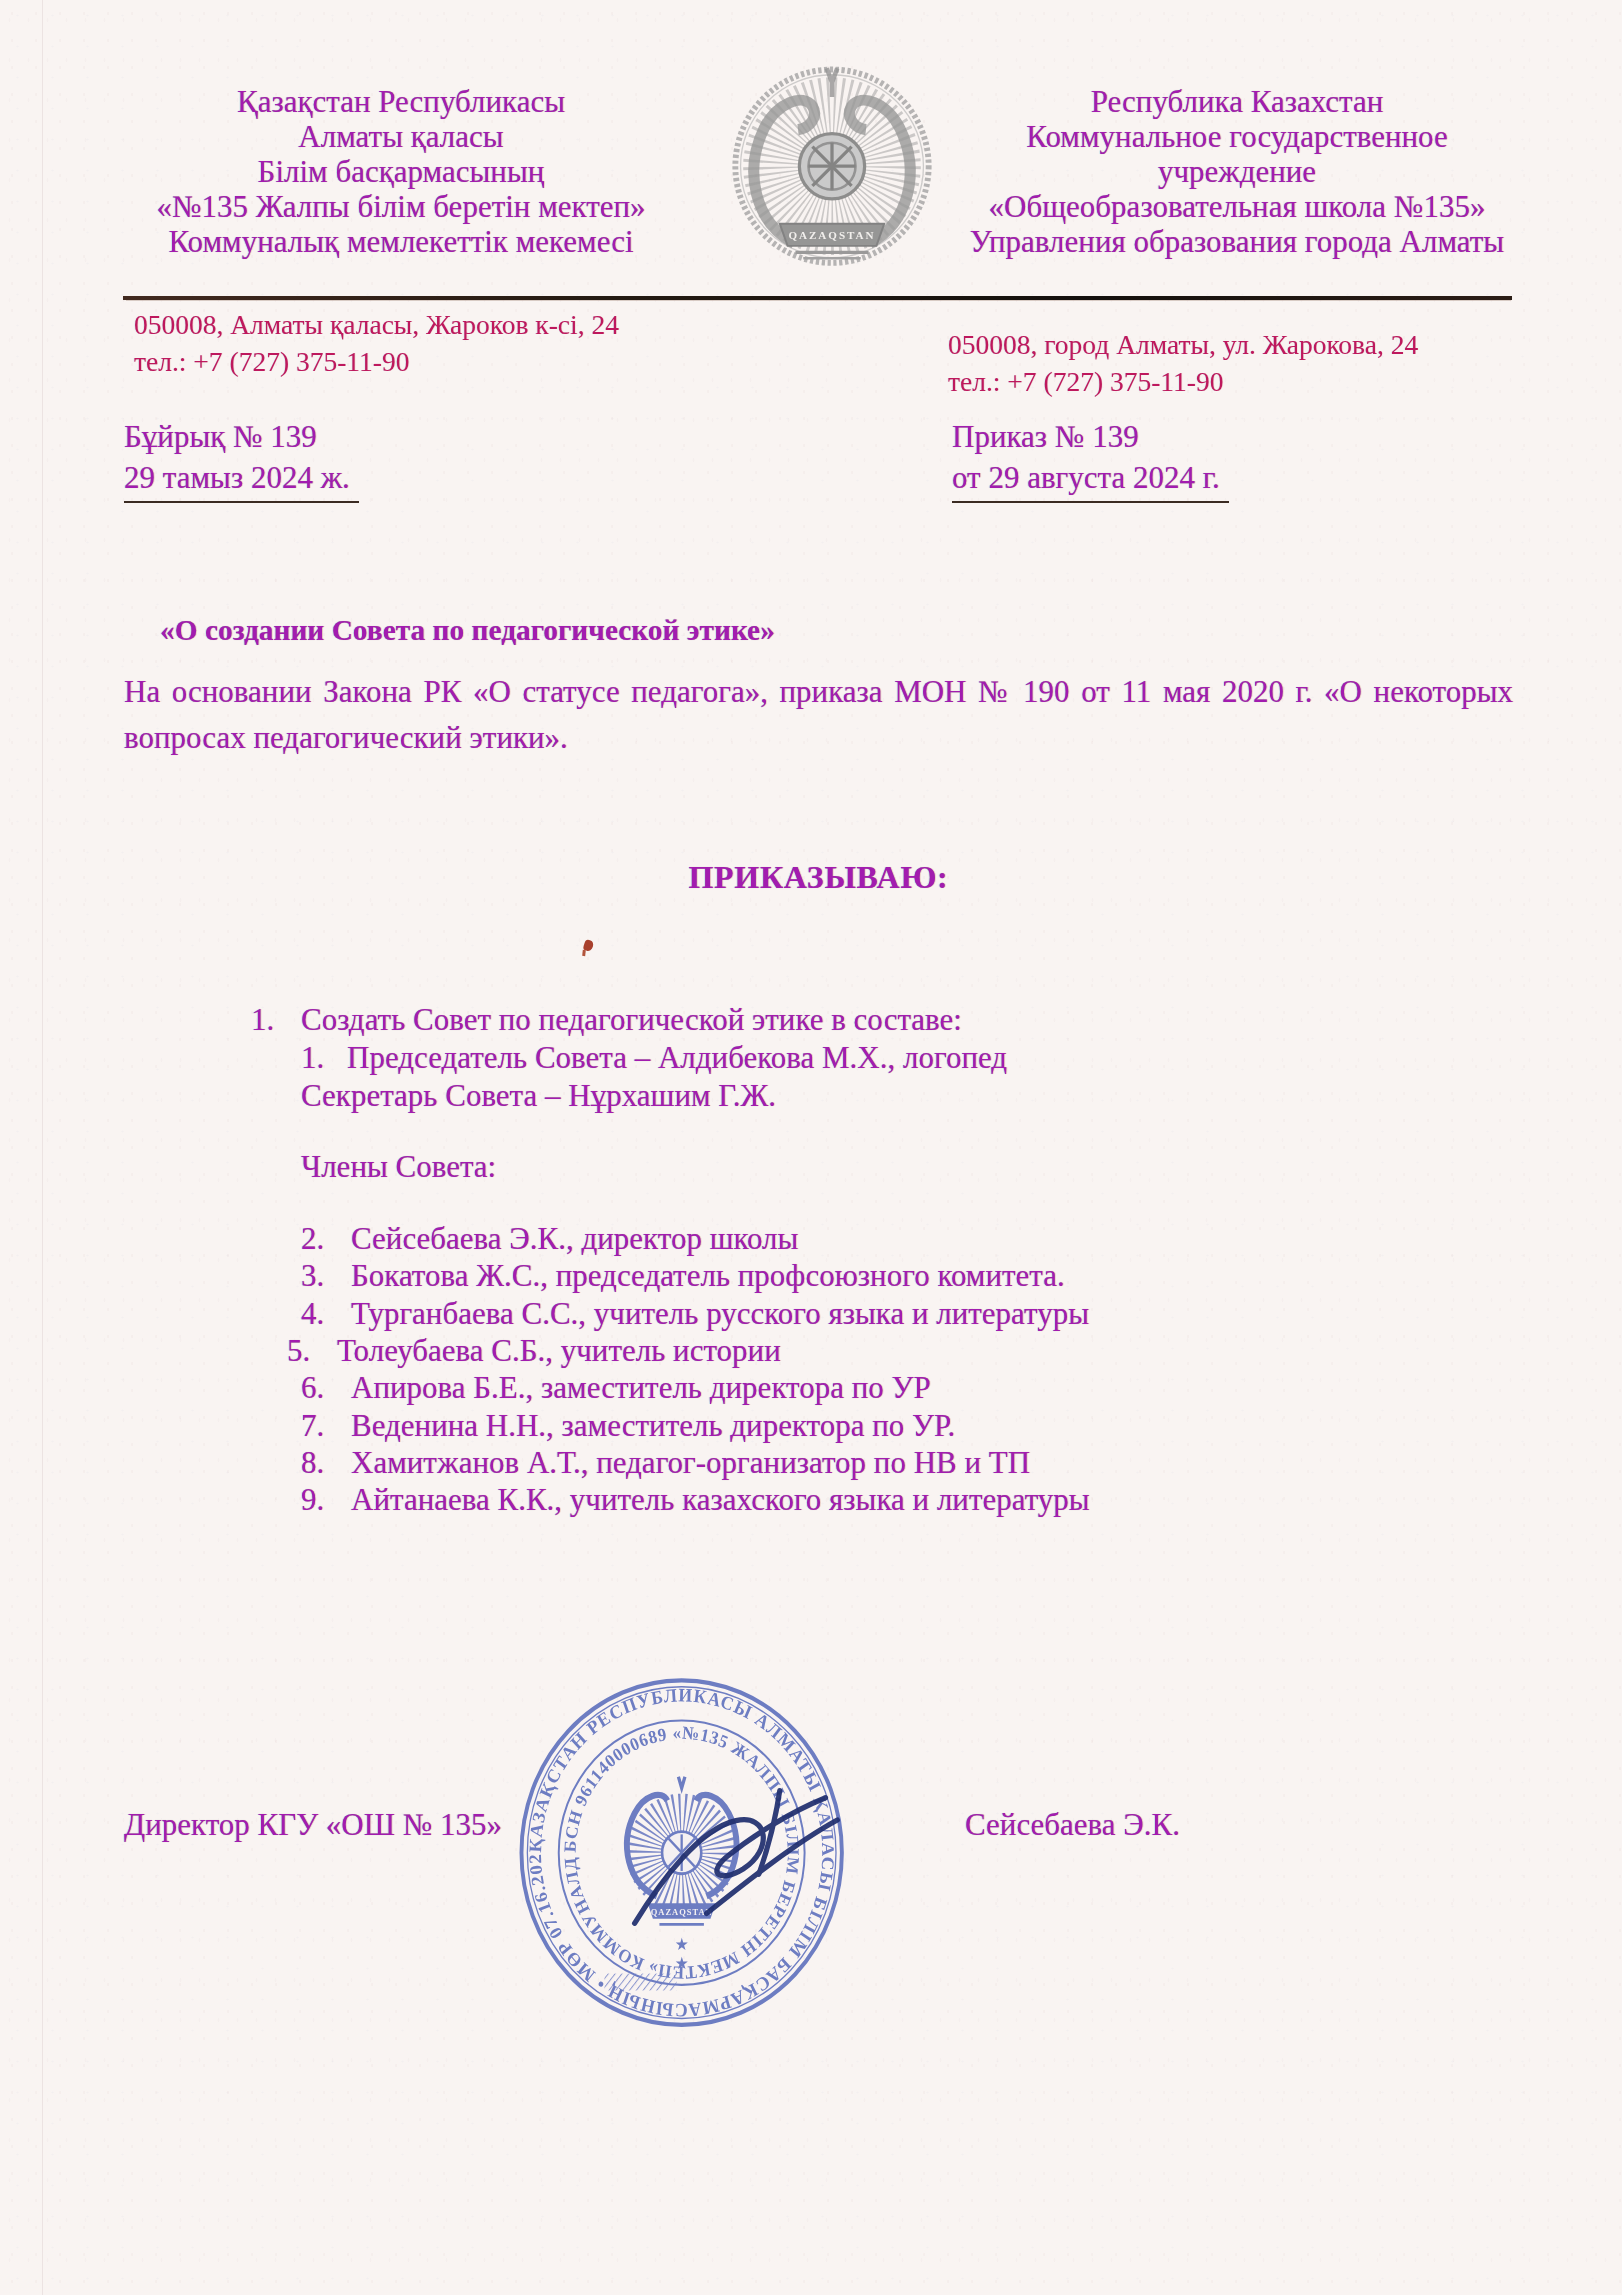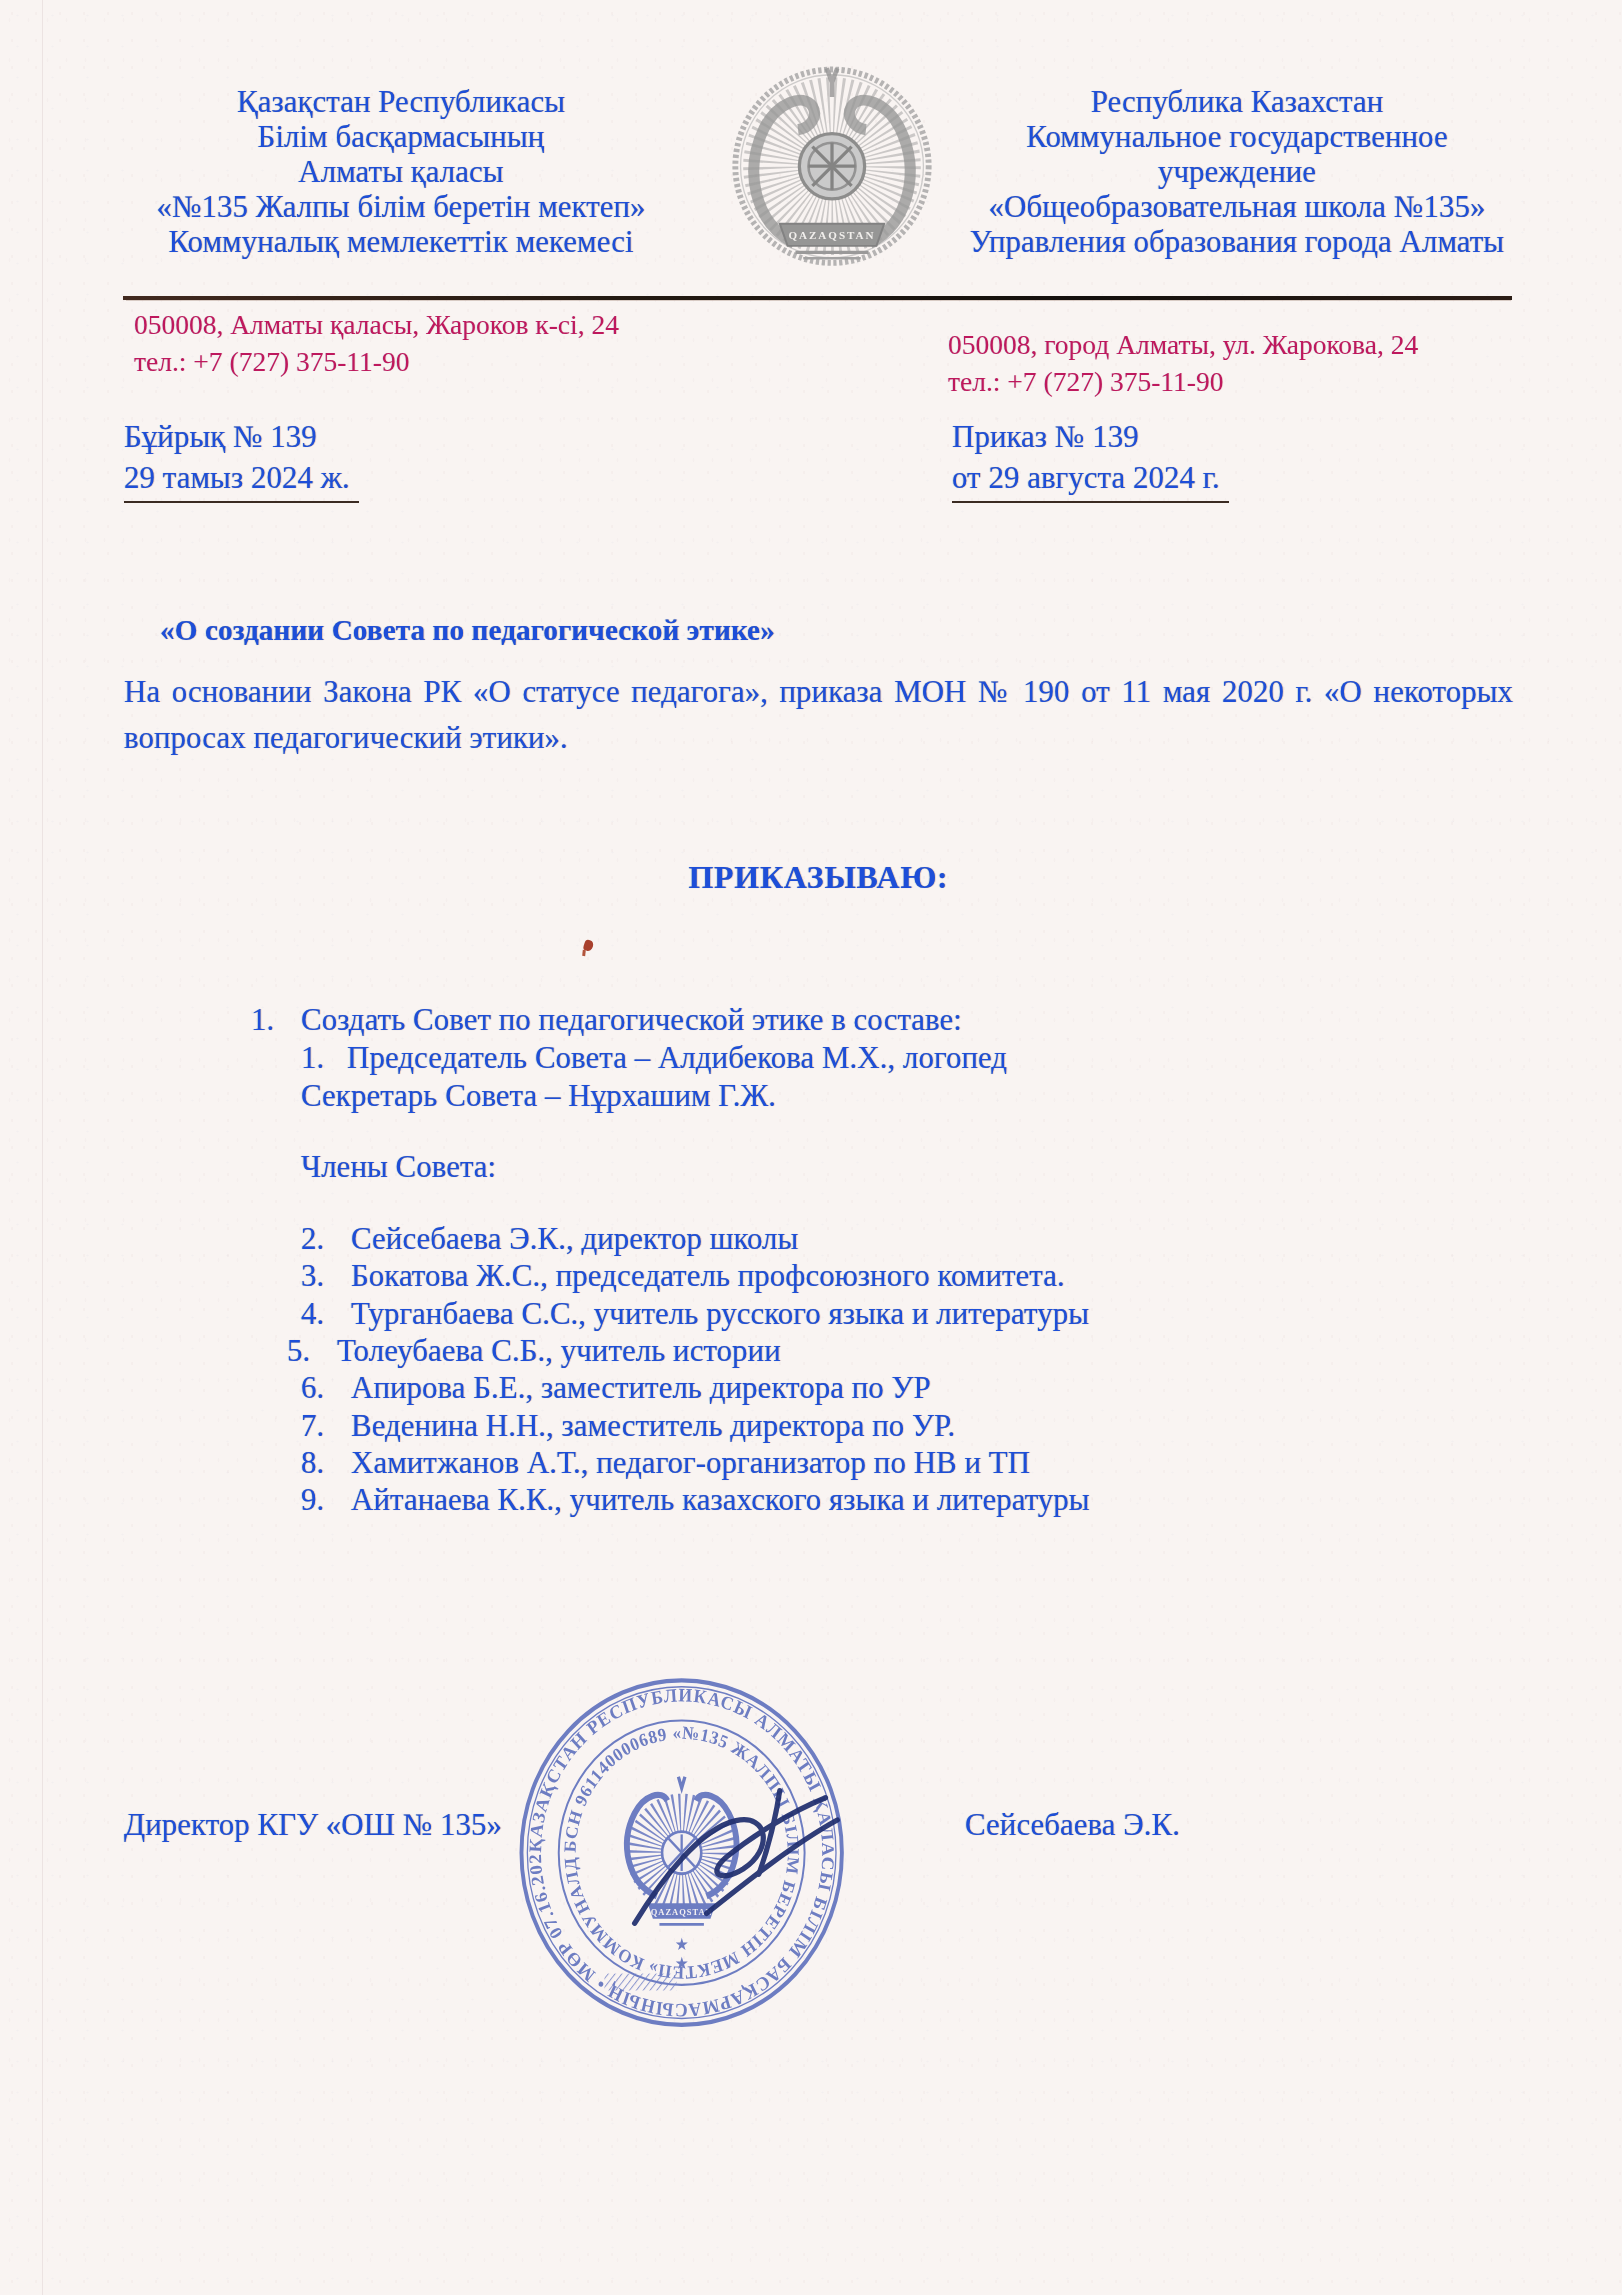--- a/index.html
+++ b/index.html
@@ -9,21 +9,21 @@
     background-image:
       radial-gradient(rgba(185,130,125,0.055) 1px, transparent 1.4px),
       radial-gradient(rgba(120,140,180,0.045) 0.8px, transparent 1.3px),
       radial-gradient(rgba(150,120,110,0.04) 0.7px, transparent 1.2px);
     background-size:24px 27px, 35px 31px, 19px 40px;
     font-family:"Liberation Serif","DejaVu Serif",serif;
     color:#241b13;
   }
   .abs{position:absolute;}
   .ink{
-    color:#1d4ed8;
+    color:#a21caf;
     text-shadow:1px 0 0 rgba(190,60,25,0.16), -1px 0 0 rgba(0,160,210,0.14), 0 0 0.7px rgba(40,25,15,0.35);
   }
   .hdr{font-size:31px;line-height:35px;text-align:center;font-weight:500;}
   .addr{font-size:27.5px;line-height:37px;color:#be185d;
         text-shadow:0.7px 0 0 rgba(190,60,25,0.12), -0.7px 0 0 rgba(0,160,210,0.12);}
   .ord{font-size:31px;line-height:41px;}
   .ord .ul{display:inline-block;border-bottom:2.6px solid #3b2b22;padding:0 9.2px 2.6px 0;}
   .subject{font-size:29.4px;font-weight:700;margin-left:36px;}
   .para{font-size:31px;line-height:46px;text-align:justify;}
   .directive{font-size:32px;font-weight:700;letter-spacing:0.7px;}
@@ -39,22 +39,22 @@
         box-shadow:0 1.3px 0.7px rgba(120,80,60,0.25);}
   svg text{font-family:"Liberation Serif","DejaVu Serif",serif;}
 </style>
 </head>
 <body>
 
 <div class="crease"></div>
 
 <div class="abs hdr ink" style="left:72px;top:84px;width:658px;">
   <div>Қазақстан Республикасы</div>
+  <div>Алматы қаласы</div>
   <div>Білім басқармасының</div>
-  <div>Алматы қаласы</div>
   <div>«№135 Жалпы білім беретін  мектеп»</div>
   <div>Коммуналық мемлекеттік мекемесі</div>
 </div>
 
 <div class="abs hdr ink" style="left:913px;top:84px;width:648px;">
   <div>Республика Казахстан</div>
   <div>Коммунальное государственное</div>
   <div>учреждение</div>
   <div>«Общеобразовательная школа №135»</div>
   <div>Управления образования города  Алматы</div>

